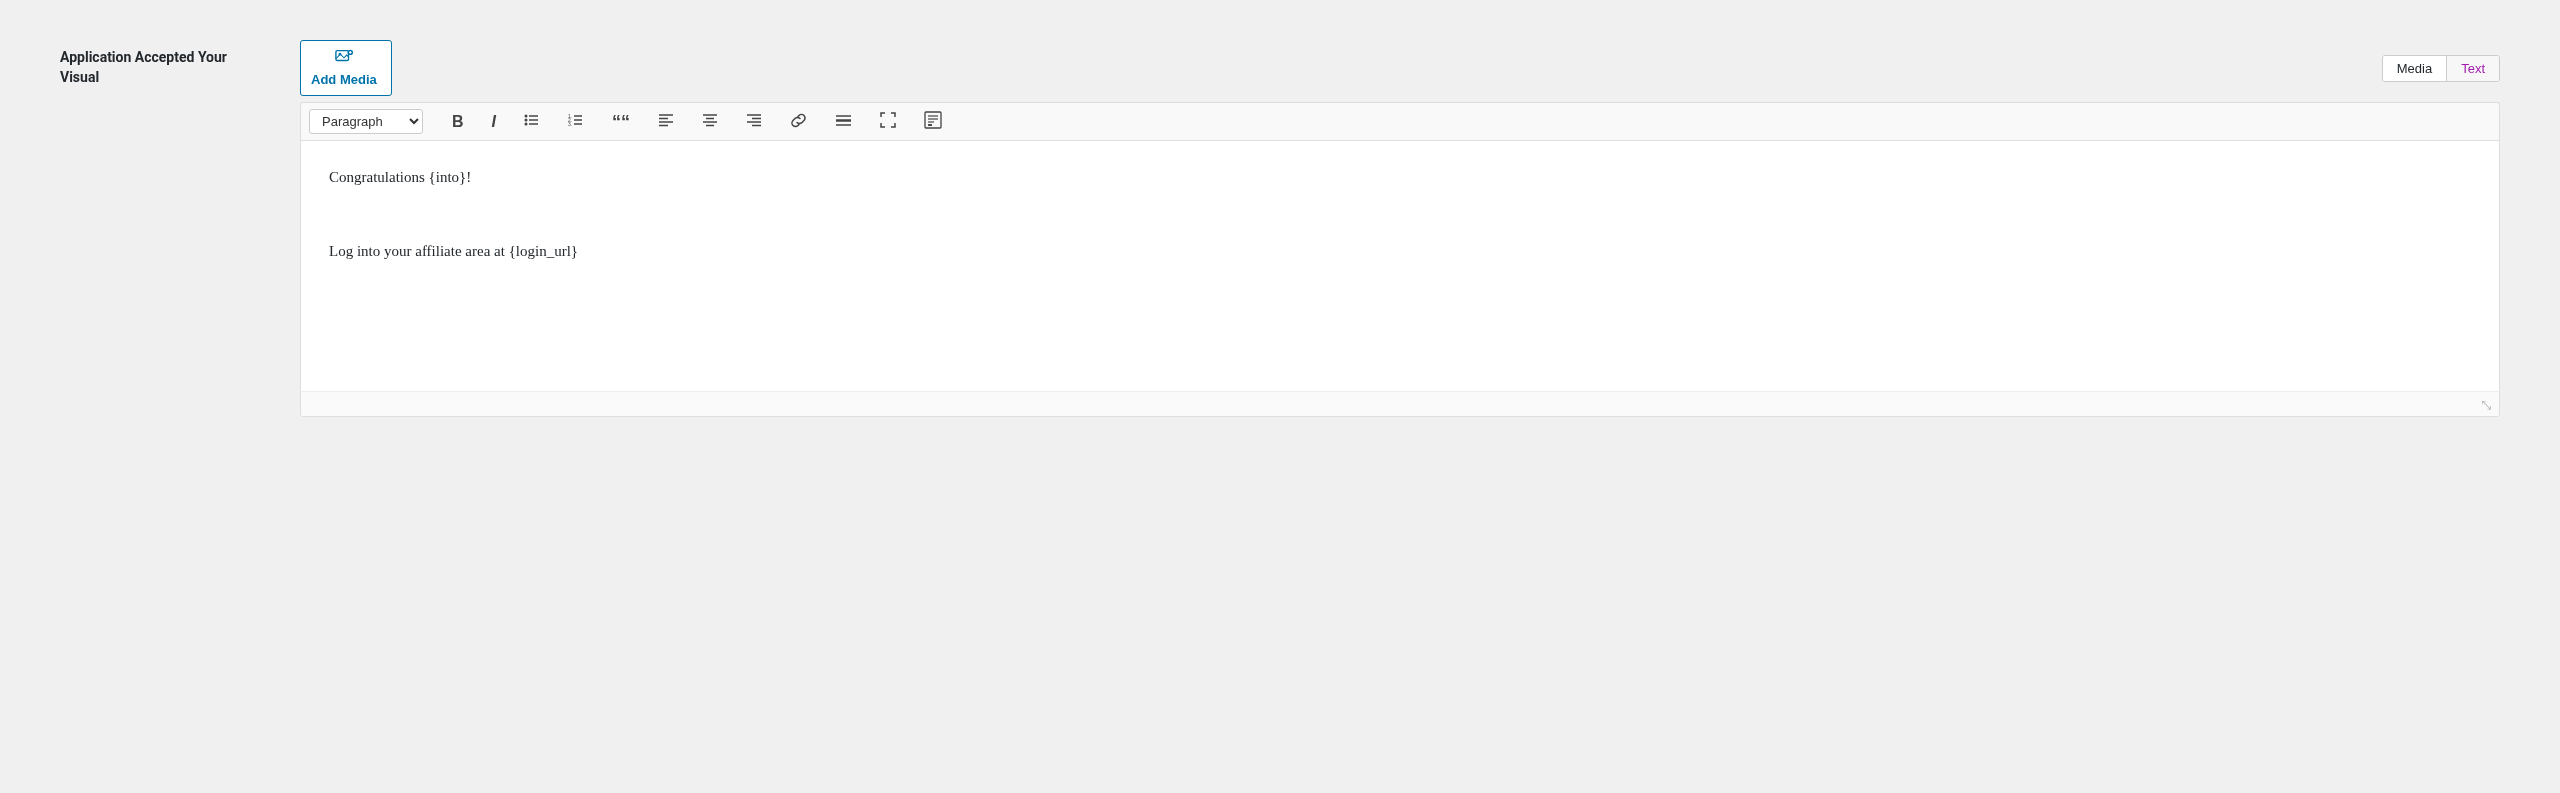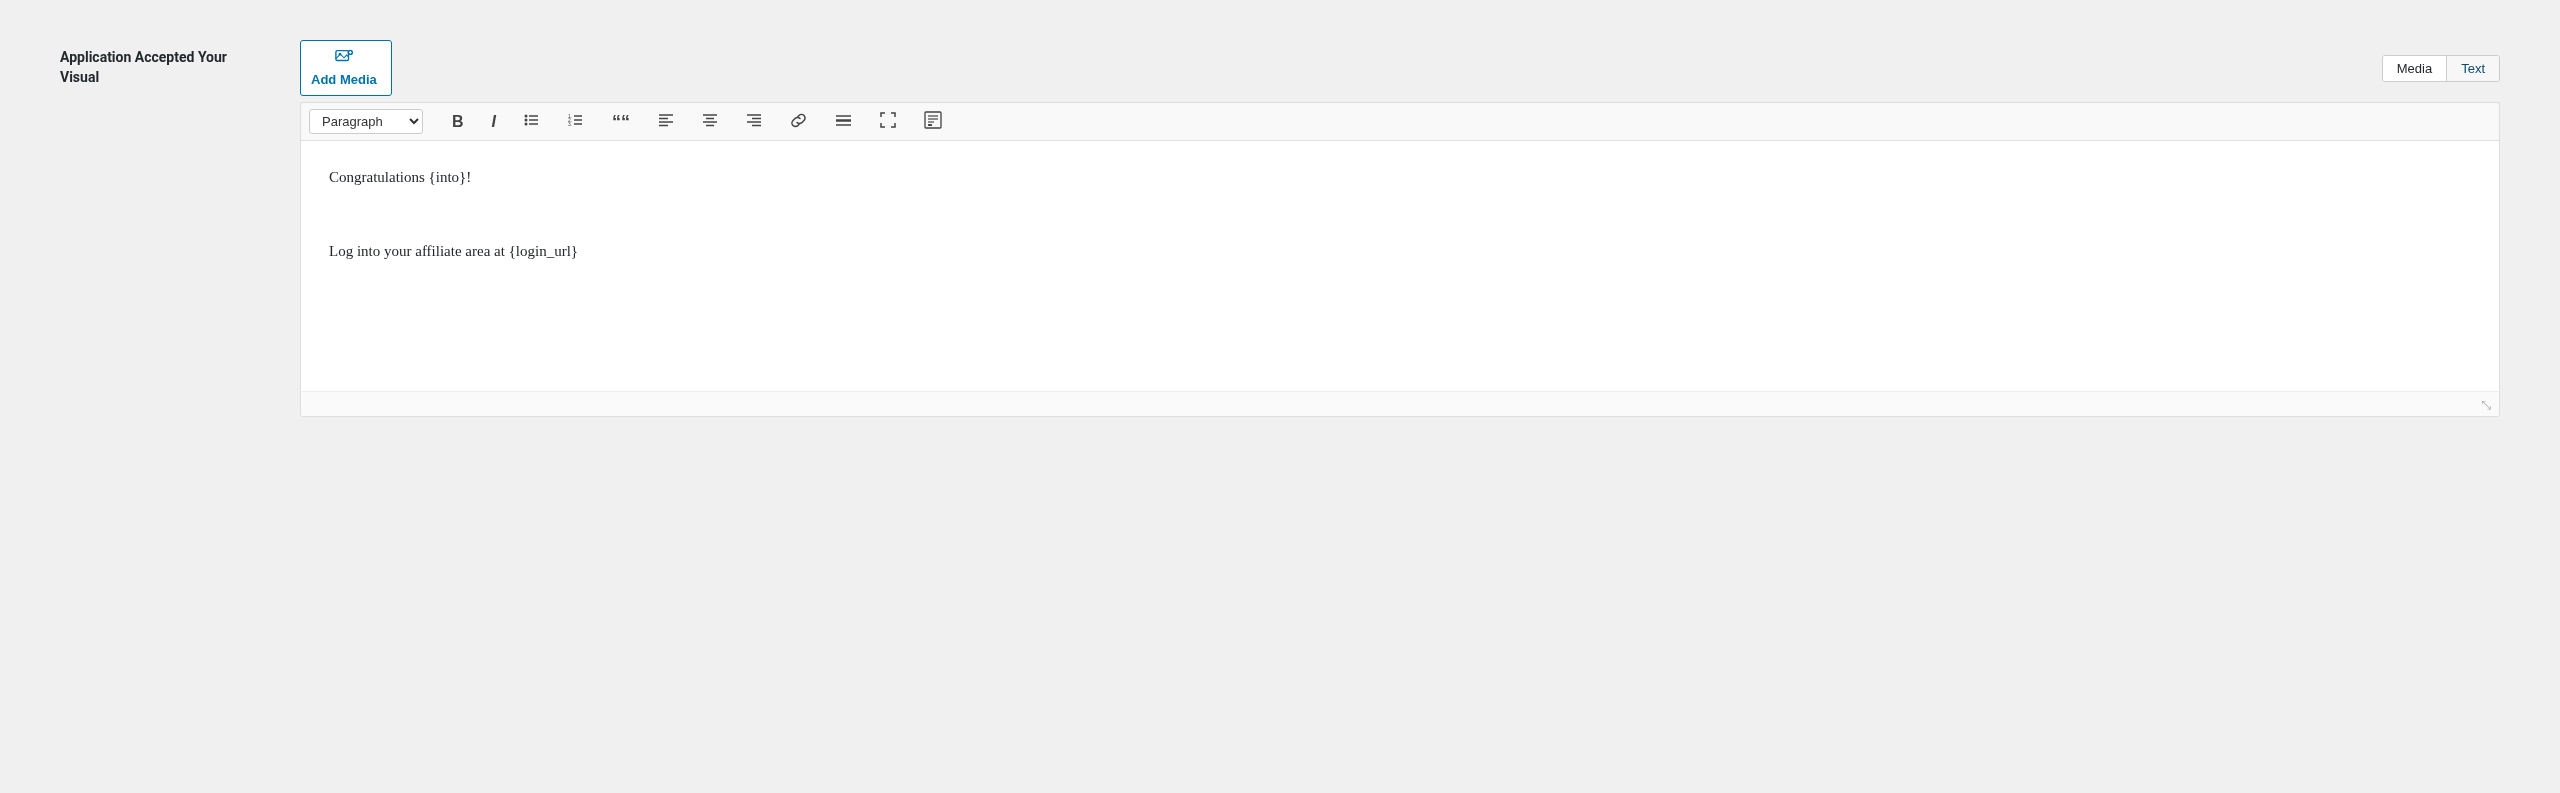--- a/index.html
+++ b/index.html
@@ -71,21 +71,21 @@
       display: flex;
       border: 1px solid #ccc;
       border-radius: 3px;
       overflow: hidden;
       background: #f7f7f7;
     }
 
     .view-tab {
       padding: 5px 14px;
       font-size: 13px;
-      color: #0c4a6e;
+      color: #a21caf;
       cursor: pointer;
       background: #f7f7f7;
       border: none;
     }
 
     .view-tab + .view-tab {
       border-left: 1px solid #ccc;
     }
 
     .view-tab.active {

